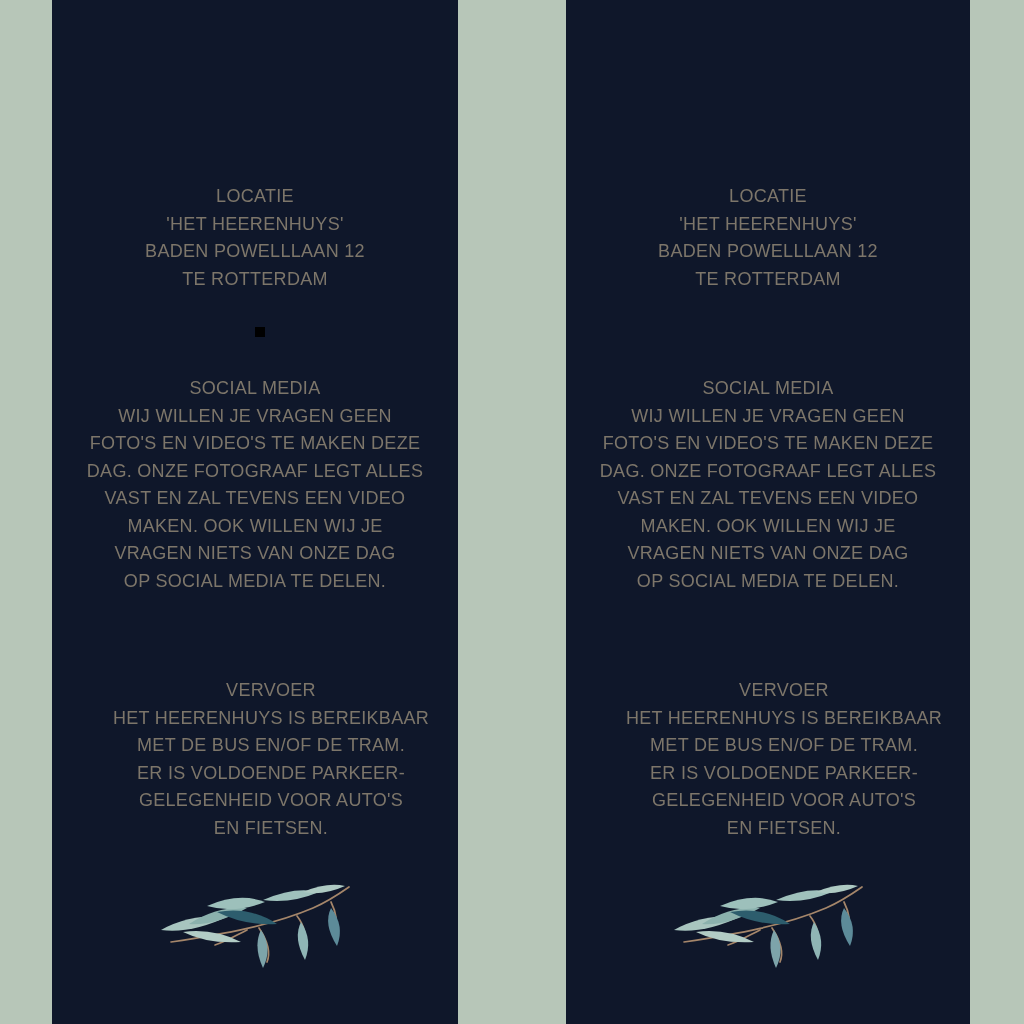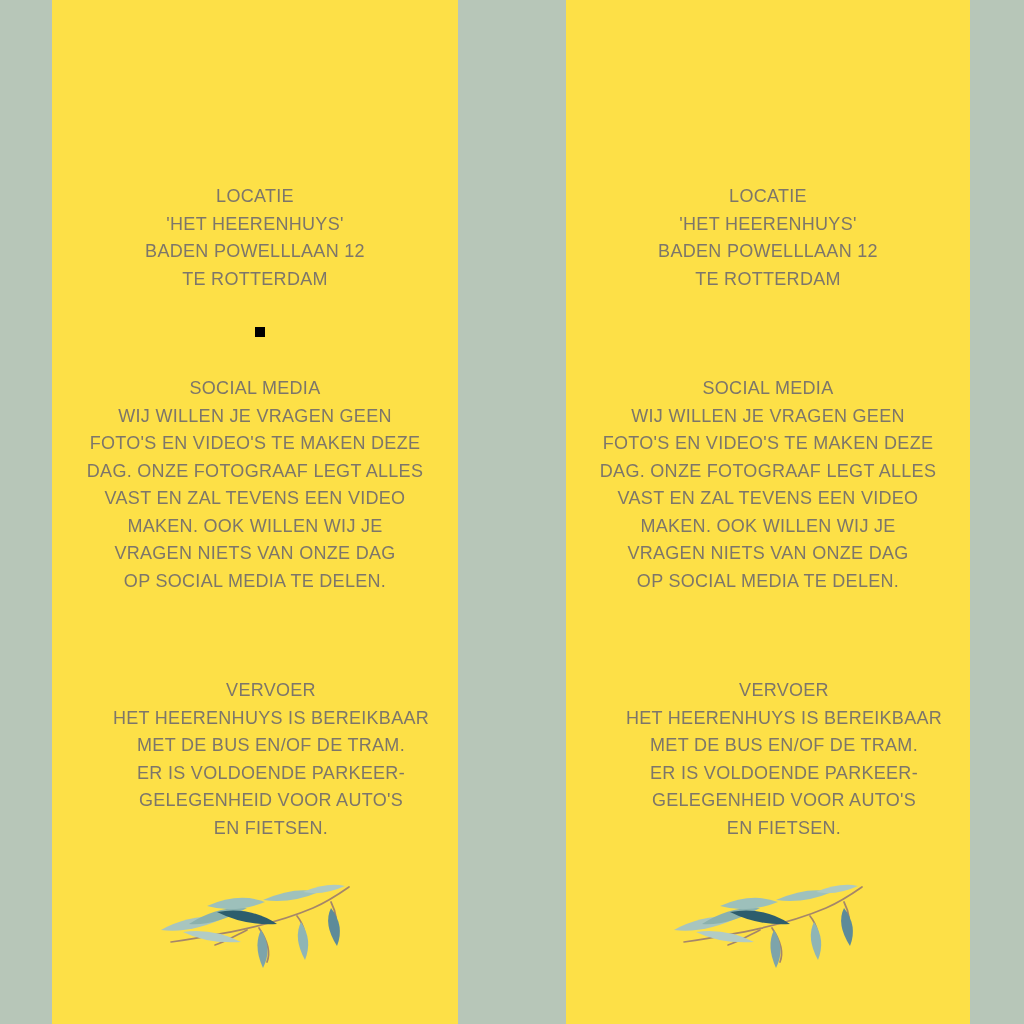--- a/index.html
+++ b/index.html
@@ -18,21 +18,21 @@
     background: #b7c6b8;
   }
   .band-left   { left: 0;     width: 52px;  }
   .band-middle { left: 458px; width: 108px; }
   .band-right  { left: 970px; width: 54px;  }
 
   .panel {
     position: absolute;
     top: 0;
     height: 1024px;
-    background: #fde047;
+    background: #0f172a;
   }
   .panel-left  { left: 52px;  width: 406px; }
   .panel-right { left: 566px; width: 404px; }
 
   .section {
     position: absolute;
     left: 0;
     right: 0;
     text-align: center;
     color: #7d766a;

